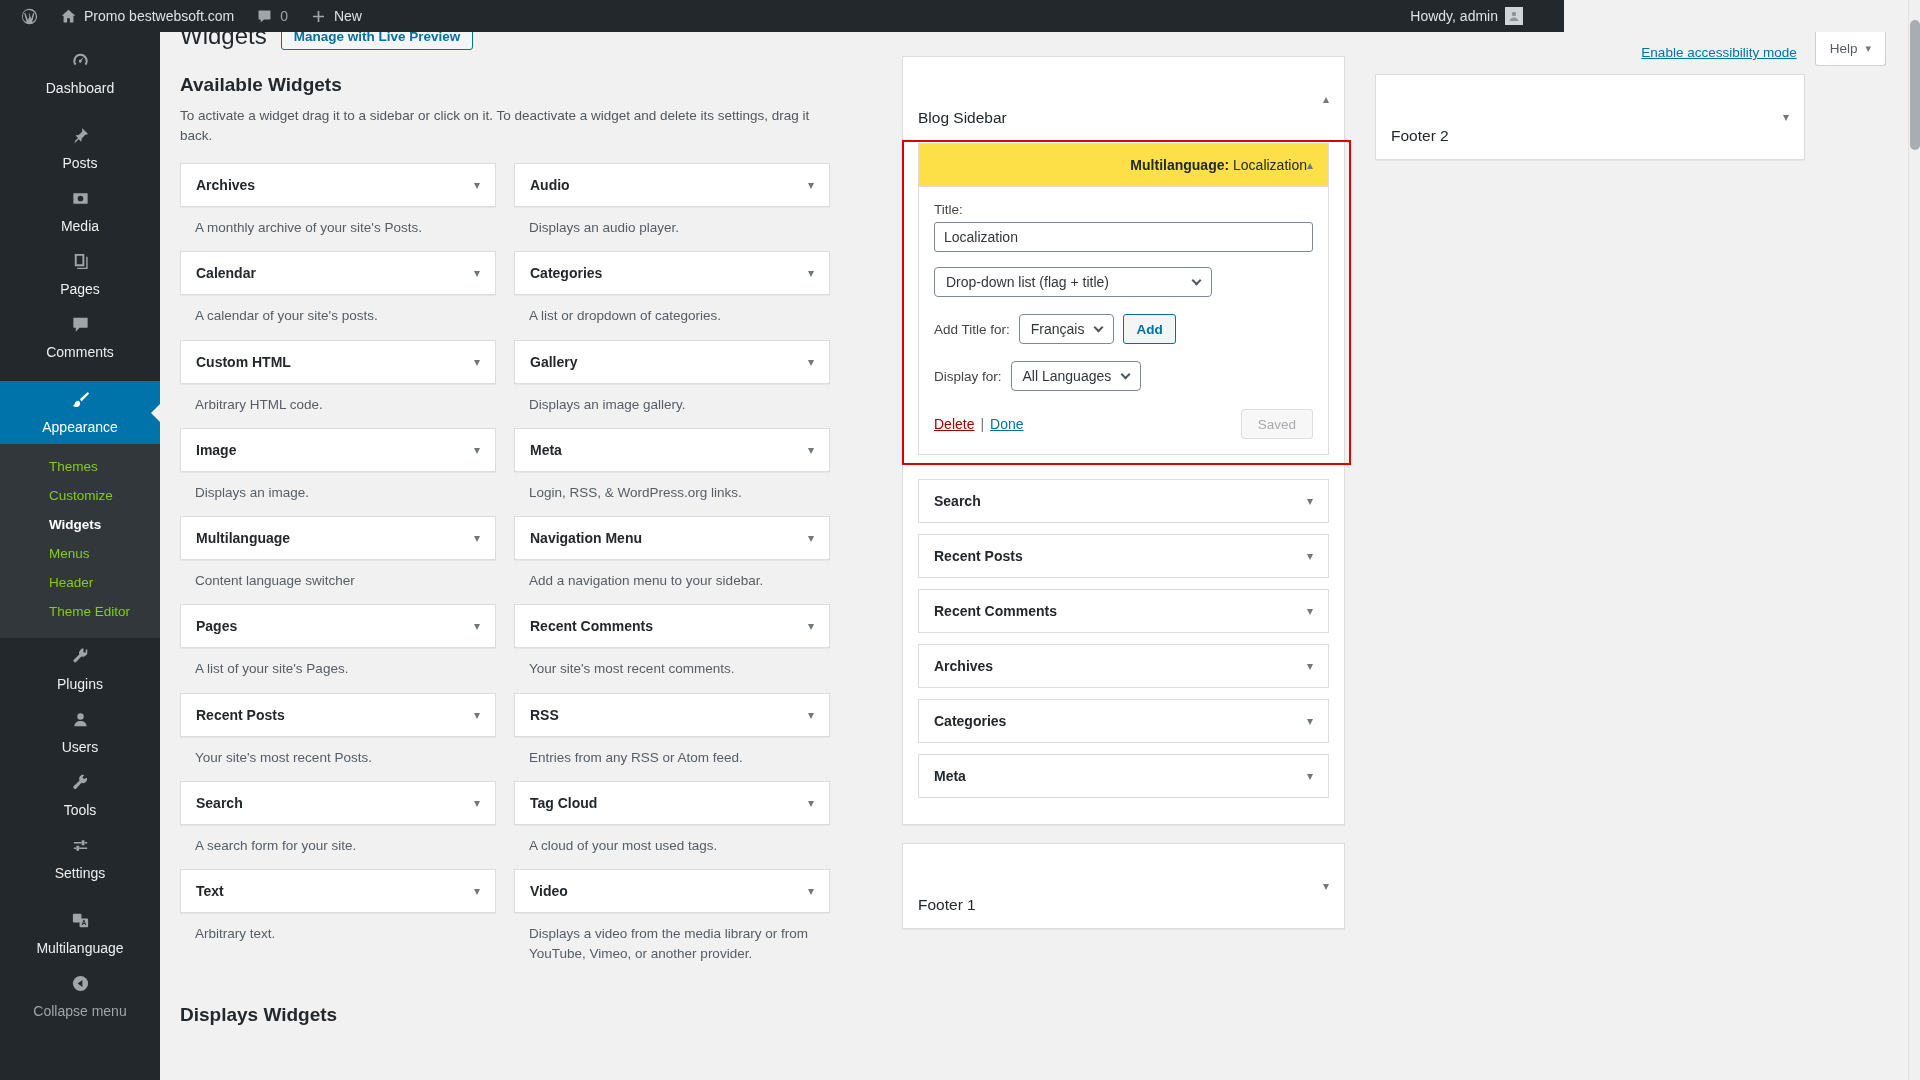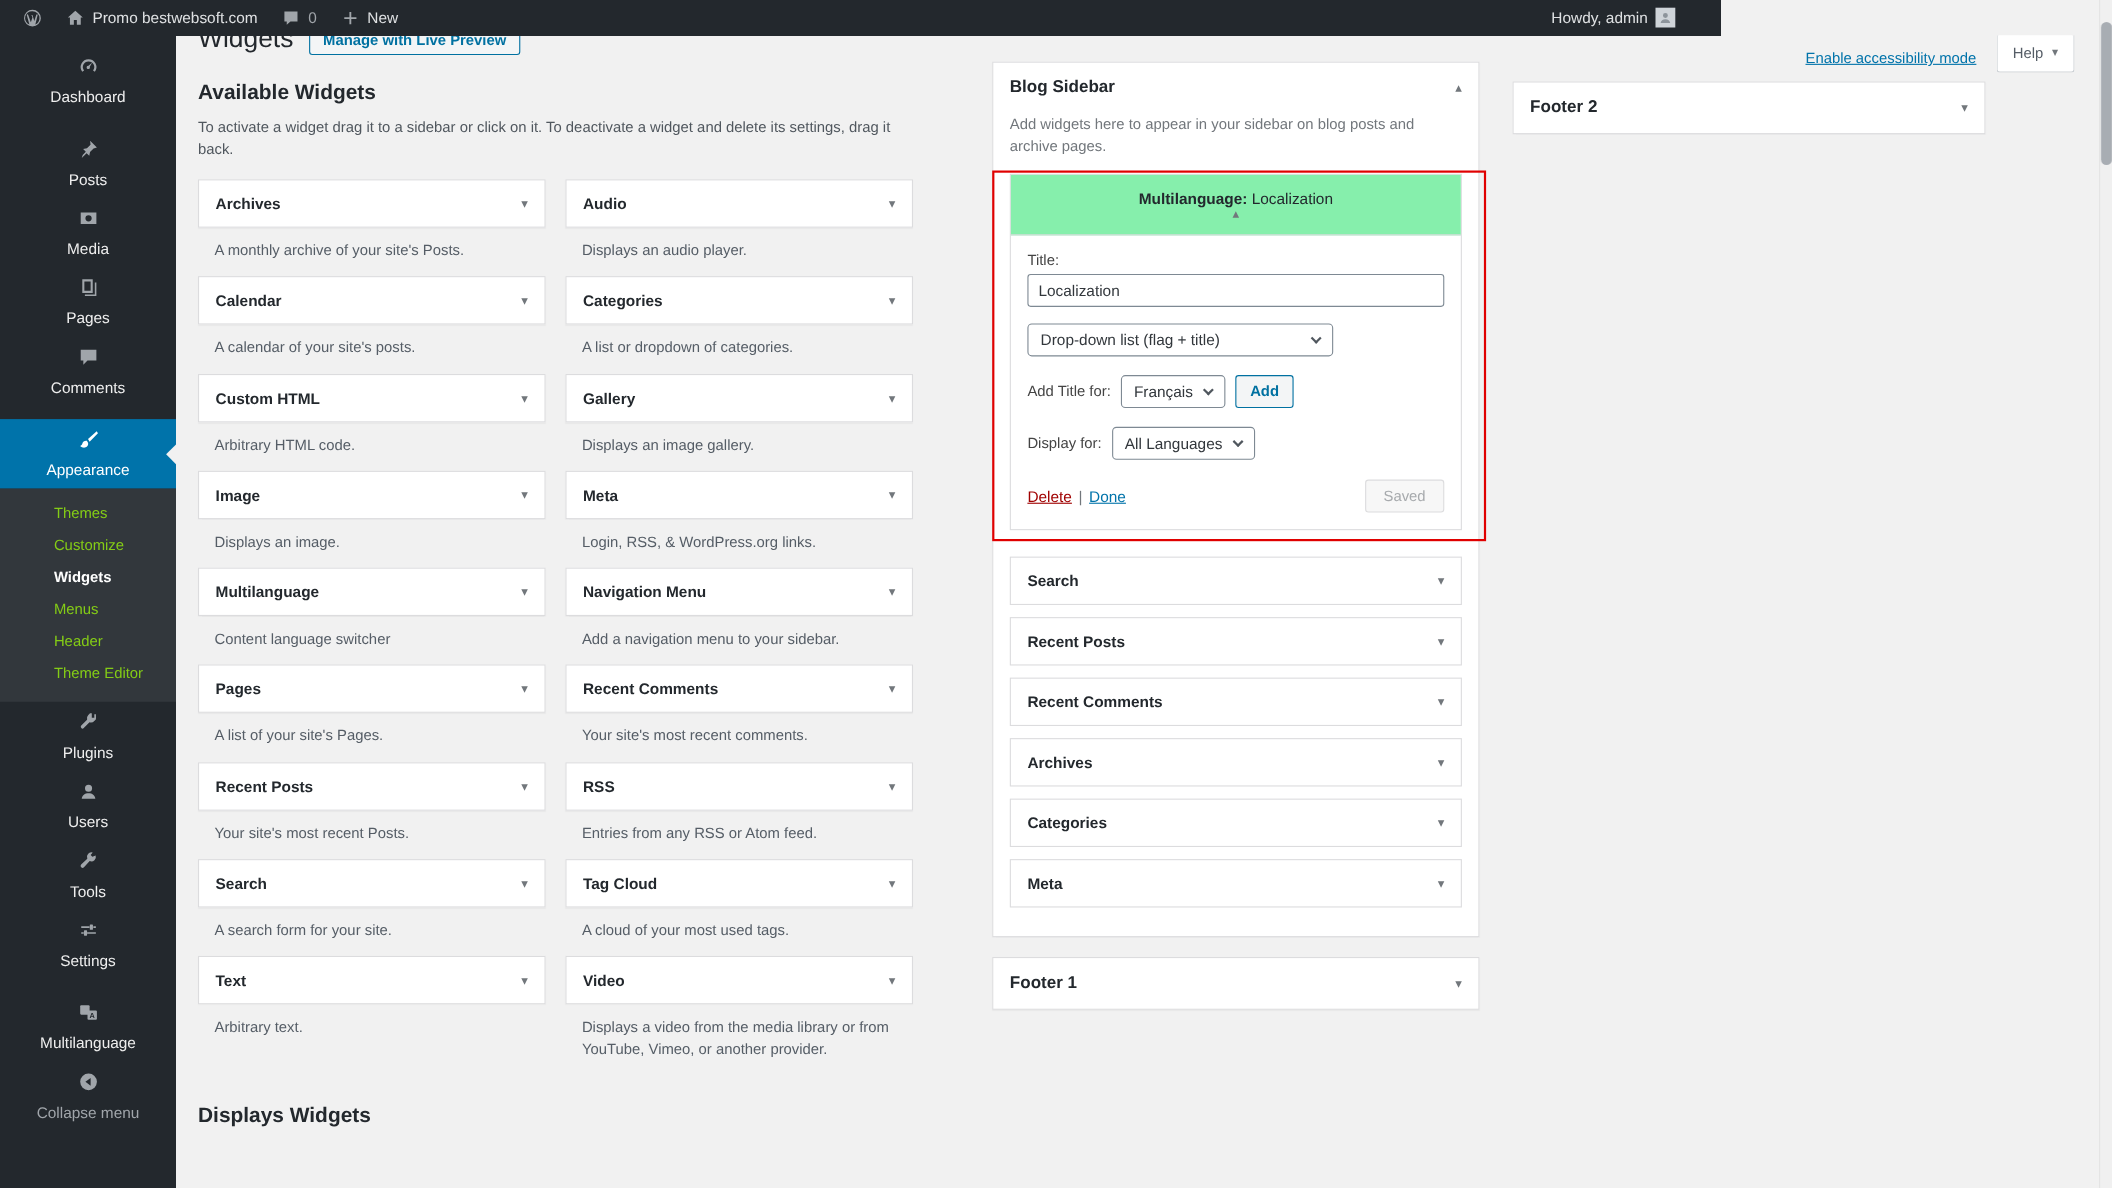--- a/index.html
+++ b/index.html
@@ -73,36 +73,36 @@
   }
   .card .wname { font-weight:bold; font-size:14px; color:#23282d; }
   .tgl { color:#72777c; font-size:12px; line-height:1; }
   .wdesc { margin:11px 0 13px 15px; color:#555d66; font-size:13.5px; line-height:1.5; }
   
   .panel {
     background:#fff; border:1px solid #dcdcde; box-shadow:0 1px 1px rgba(0,0,0,.04);
     margin-bottom:18px;
   }
   .panel-header { display:flex; align-items:center; justify-content:space-between; padding:14px 15px; cursor:pointer; }
-  .panel-title { font-weight:bold; font-size:15.5px; color:#23282d; }
+  .panel-title { font-weight:normal; font-size:15.5px; color:#23282d;margin-top:38px; }
   .panel-desc { margin:0; padding:0 15px 12px; color:#72777c; font-size:13.5px; line-height:1.5; }
   .panel-body { padding:2px 15px 15px; }
   .widget-box {
     background:#fff; border:1px solid #dcdcde;
     height:44px; display:flex; align-items:center; justify-content:space-between;
     padding:0 15px; margin-bottom:11px; cursor:pointer;
   }
   .widget-box .wname { font-weight:bold; font-size:14px; color:#23282d; }
   
   .open-widget-wrap { position:relative; margin:0 0 24px; }
   .red-box { position:absolute; left:-16px; right:-22px; top:-3px; bottom:-10px; border:2px solid #e00000; pointer-events:none; z-index:5; }
   .open-widget { background:#fff; border:1px solid #dcdcde; }
   .open-widget-header {
     display:flex; align-items:center; justify-content:flex-end;
-    padding:13px 15px; border-bottom:1px solid #dcdcde; cursor:pointer; background:#86efac;flex-direction:column;
+    padding:13px 15px; border-bottom:1px solid #dcdcde; cursor:pointer; background:#fde047;
   }
   .ow-title { font-size:14px; color:#23282d; }
   .ow-title b { font-weight:bold; }
   .ow-form { padding:15px; }
   .field-label { display:block; color:#444; font-size:13.5px; margin-bottom:5px; }
   .text-input {
     width:100%; height:30px; border:1px solid #7e8993; border-radius:3px;
     padding:4px 9px; font-size:14px; color:#32373c; background:#fff; font-family:inherit;
   }
   .fake-select {
@@ -435,21 +435,20 @@
 
       </div>
     </div>
 
     <div class="col-sidebars">
       <div class="panel">
         <div class="panel-header">
           <span class="panel-title">Blog Sidebar</span>
           <span class="tgl">▴</span>
         </div>
-        <p class="panel-desc">Add widgets here to appear in your sidebar on blog posts and archive pages.</p>
         <div class="panel-body">
 
           <div class="open-widget-wrap">
             <div class="red-box"></div>
             <div class="open-widget">
               <div class="open-widget-header">
                 <span class="ow-title">
                   <b>Multilanguage:</b>
                   <span>Localization</span>
                 </span>

